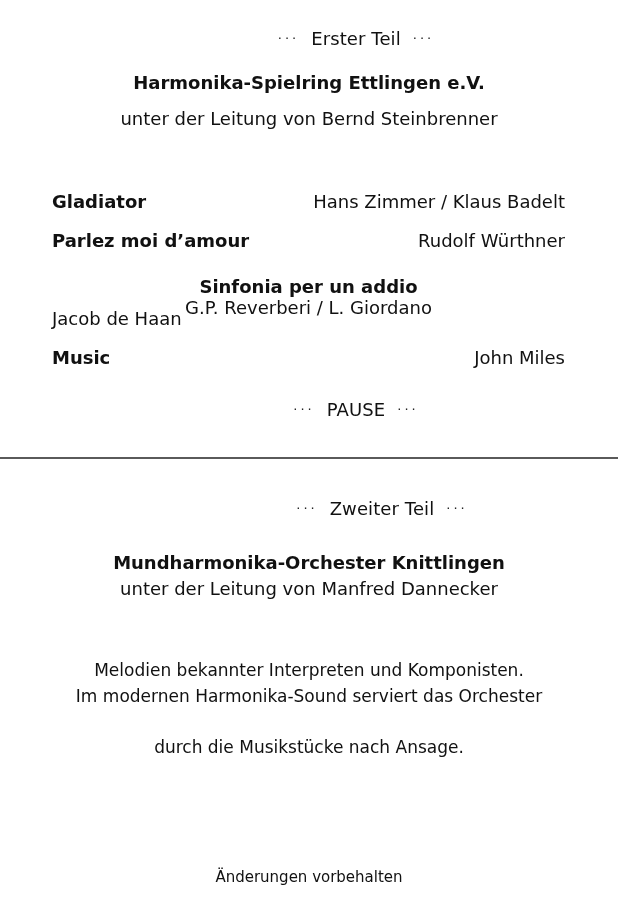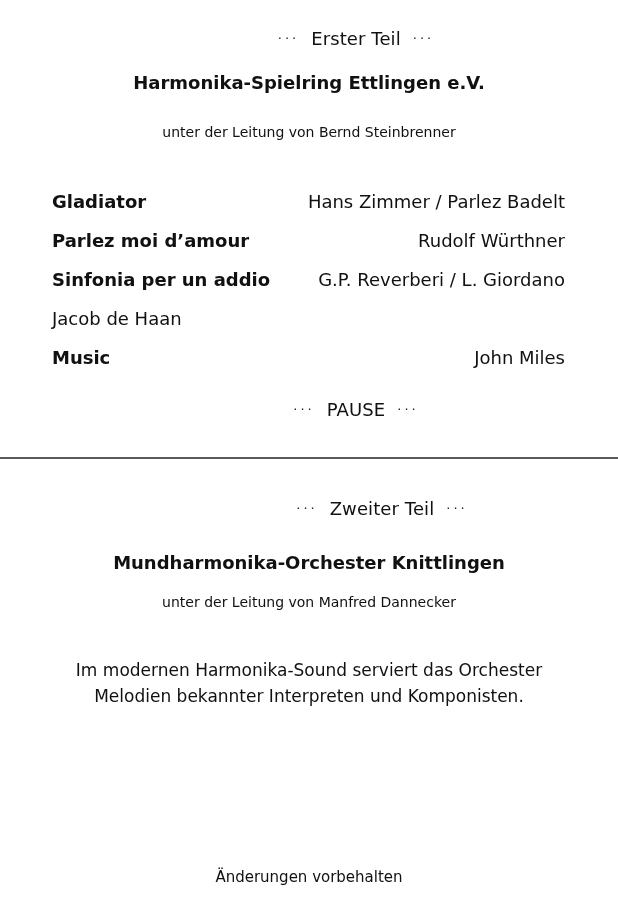--- a/index.html
+++ b/index.html
@@ -34,22 +34,21 @@
       vertical-align: 2px;
     }
     .section-head .label {
       margin: 0 12px;
     }
     .ens-title {
       font-weight: bold;
       font-size: 18px;
     }
     .ens-sub {
-      font-size: 14px;
-      margin-top: 16px;
+      font-size: 18px;
     }
     .program-row {
       position: absolute;
       left: 52px;
       width: 513px;
       height: 26px;
       display: flex;
       justify-content: space-between;
       align-items: center;
       font-size: 18px;
@@ -79,27 +78,27 @@
 <div class="abs section-head" style="top:28px;">
   <span class="dots">···</span><span class="label">Erster Teil</span><span class="dots">···</span>
 </div>
 
 <div class="abs ens-title" style="top:72px;">Harmonika-Spielring Ettlingen e.V.</div>
 <div class="abs ens-sub" style="top:108px;">unter der Leitung von Bernd Steinbrenner</div>
 
 <div>
   <div class="program-row" style="top:188px;">
     <span class="piece">Gladiator</span>
-    <span class="composer">Hans Zimmer / Parlez Badelt</span>
+    <span class="composer">Hans Zimmer / Klaus Badelt</span>
   </div>
   <div class="program-row" style="top:227px;text-align:right;">
     <span class="piece">Parlez moi d’amour</span>
     <span class="composer">Rudolf Würthner</span>
   </div>
-  <div class="program-row" style="top:266px;">
+  <div class="program-row" style="top:276px;flex-direction:column;">
     <span class="piece">Sinfonia per un addio</span>
     <span class="composer">G.P. Reverberi / L. Giordano</span>
   </div>
   <div class="program-row" style="top:305px;">
     <span class="composer">Jacob de Haan</span>
   </div>
   <div class="program-row" style="top:344px;">
     <span class="piece">Music</span>
     <span class="composer">John Miles</span>
   </div>
@@ -112,20 +111,21 @@
 <div class="divider"></div>
 
 <div class="abs section-head" style="top:498px;margin-left:26px;">
   <span class="dots">···</span><span class="label">Zweiter Teil</span><span class="dots">···</span>
 </div>
 
 <div class="abs ens-title" style="top:552px;">Mundharmonika-Orchester Knittlingen</div>
 <div class="abs ens-sub" style="top:578px;">unter der Leitung von Manfred Dannecker</div>
 
 <div class="abs para" style="top:657px;">
+  <div>Melodien bekannter Interpreten und Komponisten.</div>
   <div>Im modernen Harmonika-Sound serviert das Orchester</div>
-  <div>Melodien bekannter Interpreten und Komponisten.</div>
 </div>
 
 <div class="abs para" style="top:734px;">
+  <div>durch die Musikstücke nach Ansage.</div>
 </div>
 
 <div class="abs footer" style="top:868px;">Änderungen vorbehalten</div>
 
 </body></html>

